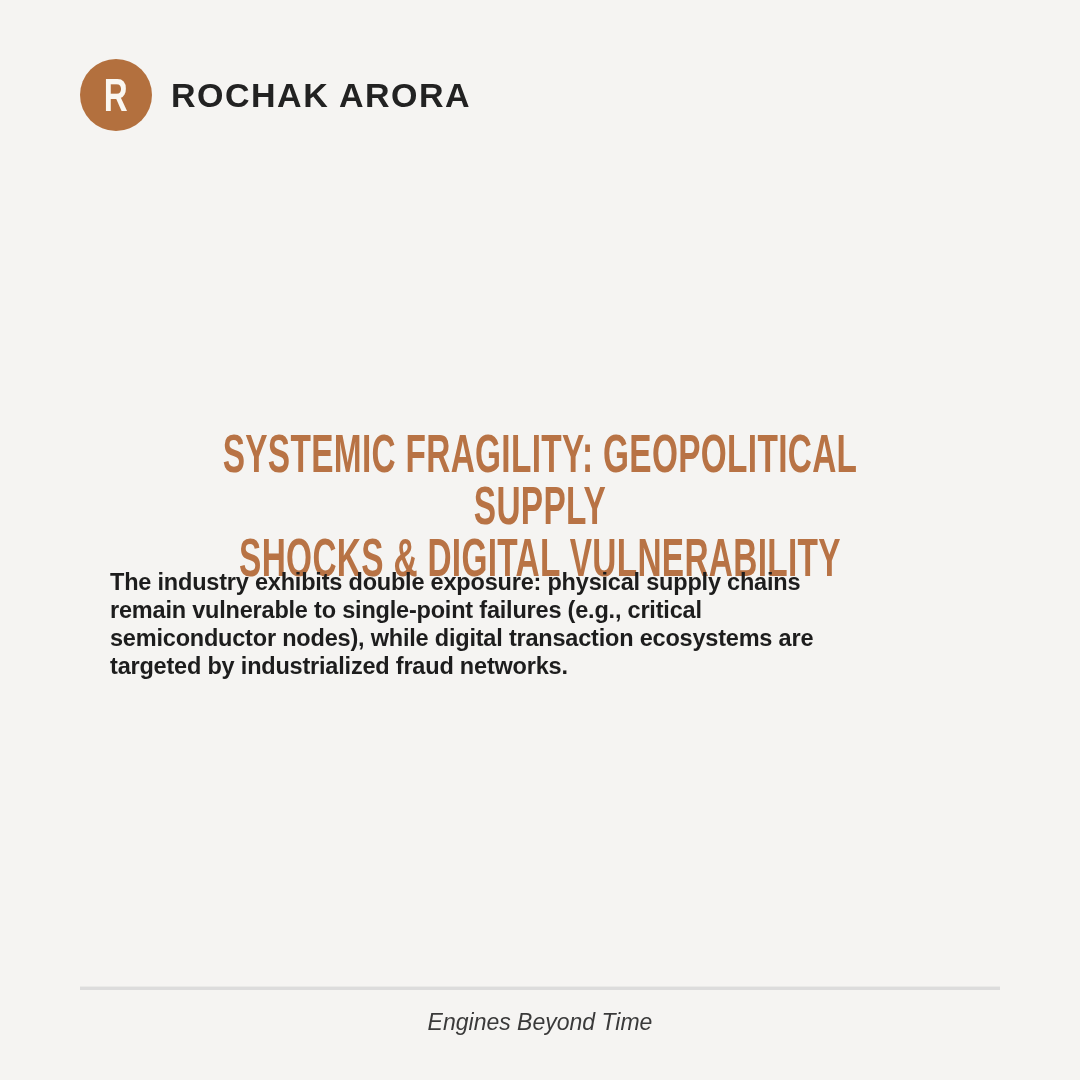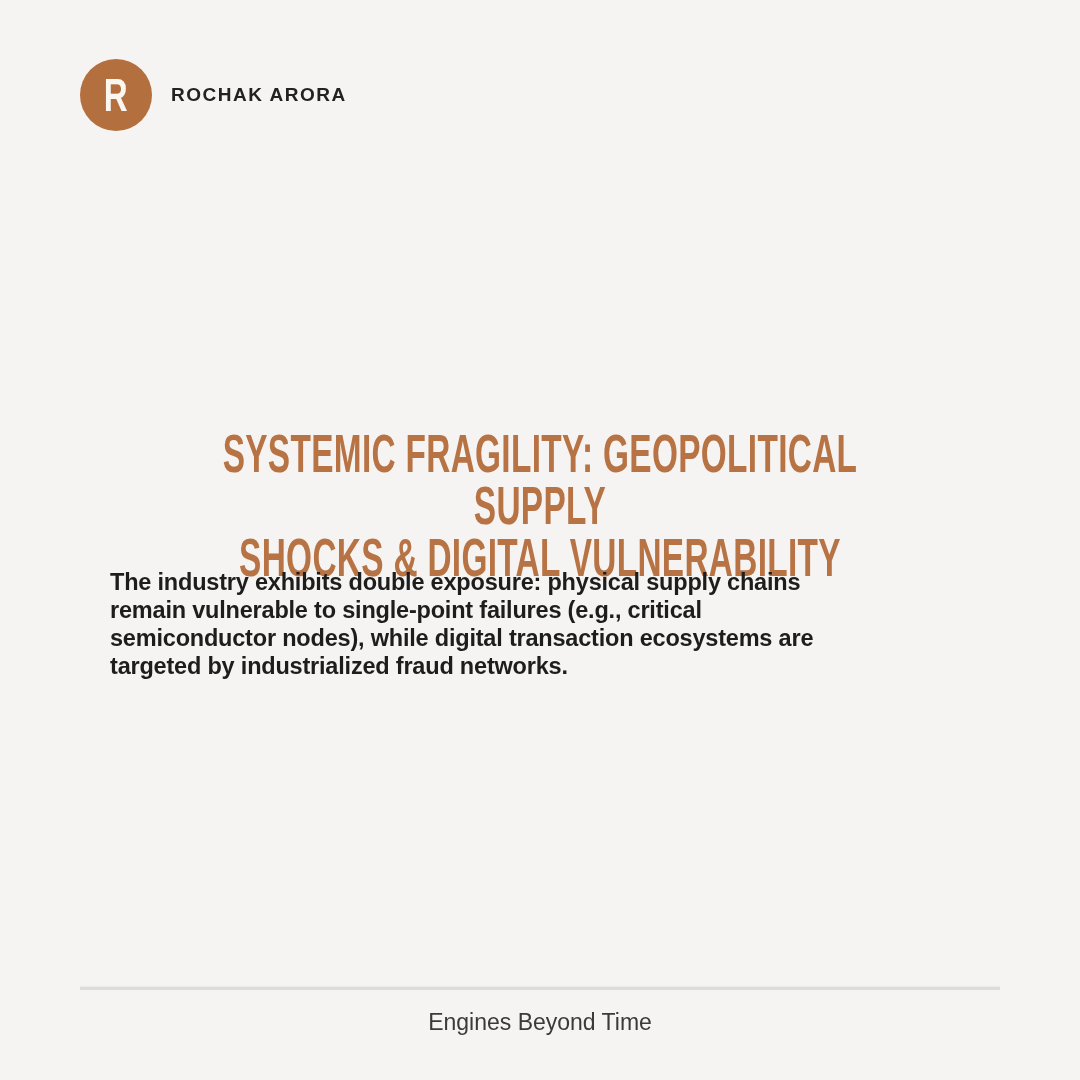--- a/index.html
+++ b/index.html
@@ -38,21 +38,21 @@
     color: #faf7f1;
     font-family: "Liberation Sans", sans-serif;
     font-weight: 700;
     font-size: 46px;
     line-height: 1;
     transform: scaleX(0.72);
     transform-origin: 50% 50%;
   }
   .brand-name {
     font-weight: 700;
-    font-size: 19px;
+    font-size: 34px;
     letter-spacing: 1.5px;
     color: #222222;
     white-space: nowrap;
   }
 
   
   .title {
     position: absolute;
     top: 428px;
     left: 0;
@@ -95,20 +95,21 @@
   .footer-caption {
     position: absolute;
     top: 1008px;
     left: 0;
     width: 100%;
     text-align: center;
     color: #3a3a3a;
     font-weight: 400;
     font-size: 23px;
     line-height: 28px;
+    font-style: italic;
   }
 </style>
 </head>
 <body>
 
 <div class="page">
 
   <div class="header">
     <div class="logo-circle">
       <span class="logo-letter">R</span>

